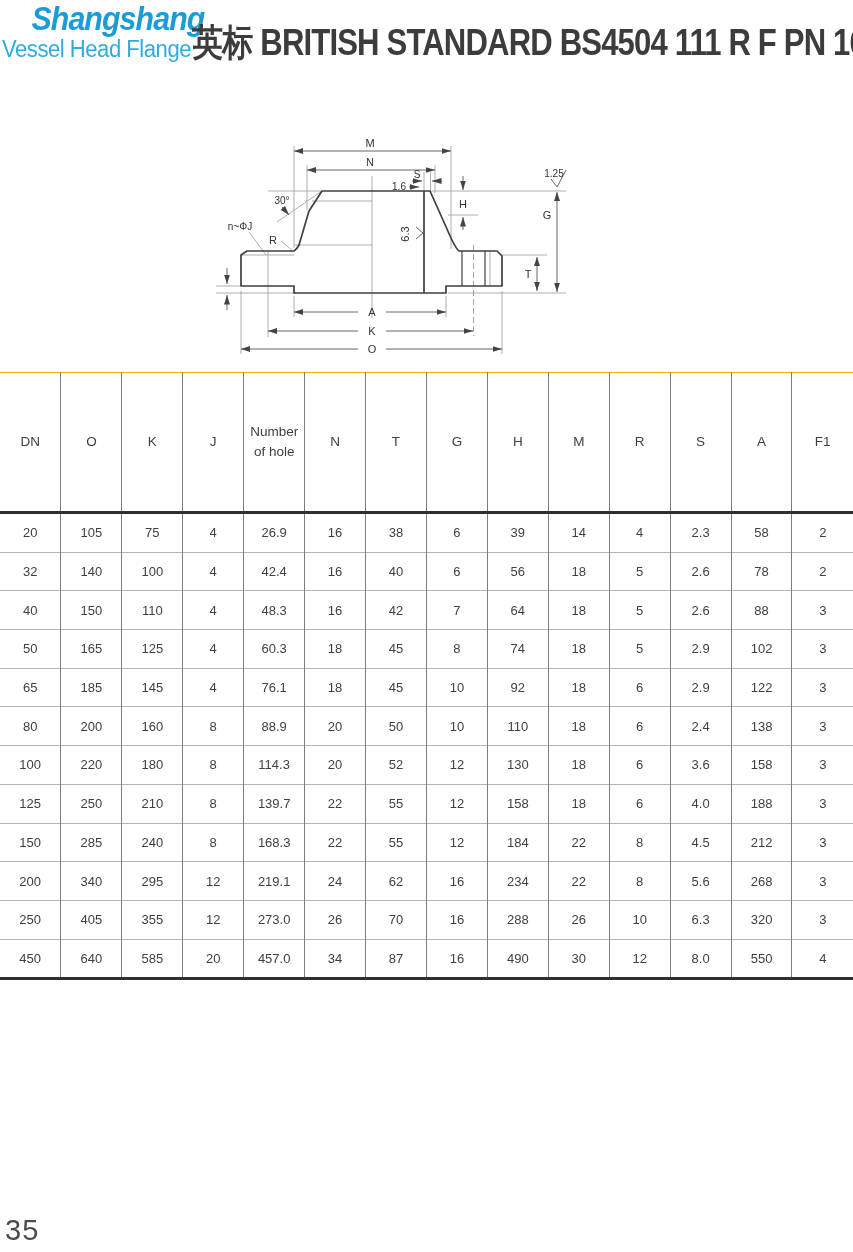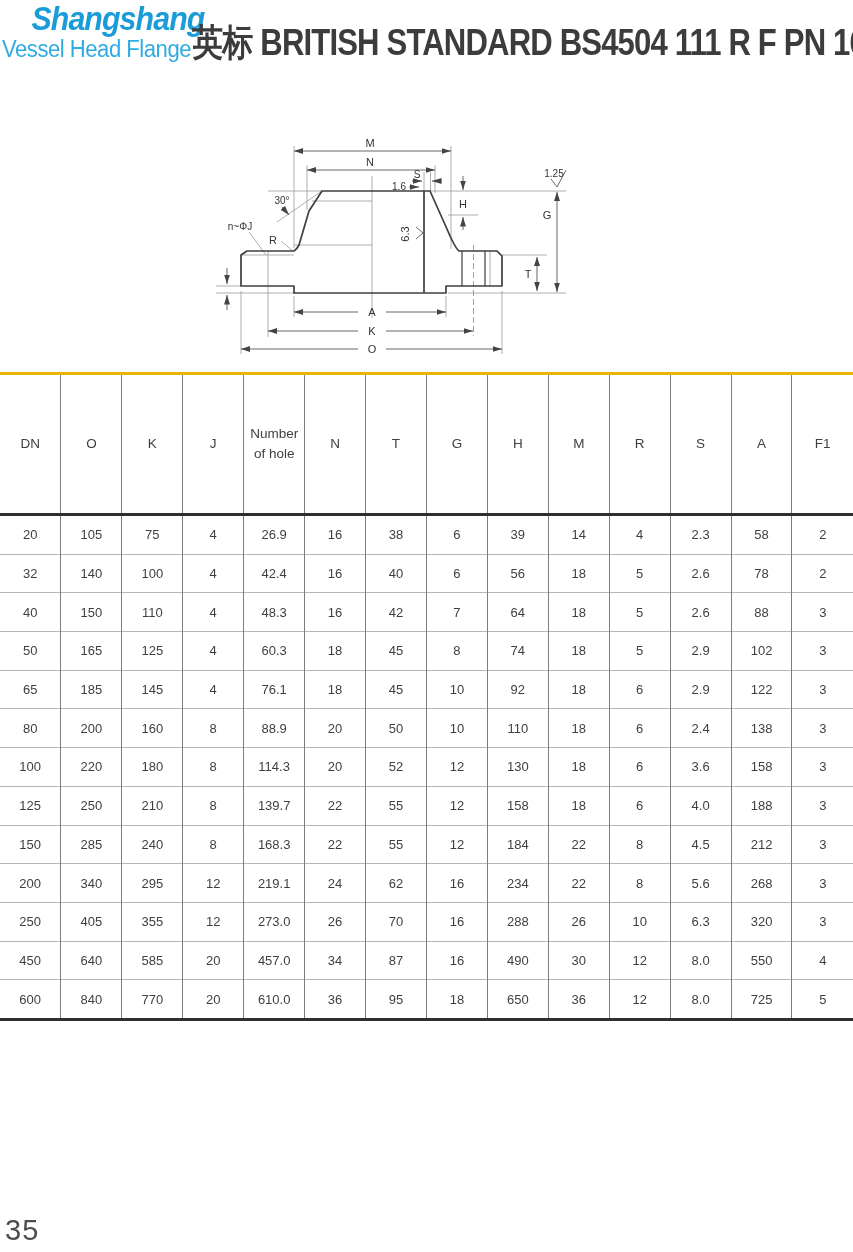--- a/index.html
+++ b/index.html
@@ -30,21 +30,21 @@
   .medium  { fill:none; stroke:#3f3f3f; stroke-width:1.2; }
   .thin    { fill:none; stroke:#9a9a9a; stroke-width:0.8; }
   .dim     { fill:none; stroke:#555555; stroke-width:0.9; }
   .dash    { fill:none; stroke:#8a8a8a; stroke-width:0.8; stroke-dasharray:6 3; }
   .dimtext { fill:#333333; font-family:"Liberation Sans",sans-serif; font-size:11px; }
   .smtext  { fill:#333333; font-family:"Liberation Sans",sans-serif; font-size:10px; }
   
   .spec-table {
     position:absolute; top:372px; left:0; width:853px;
     border-collapse:collapse; table-layout:fixed;
-    border-top:3px solid #eab308; border-bottom:3px solid #2f2f2f;
+    border-top:1px solid #eab308; border-bottom:3px solid #2f2f2f;
     color:#3f3f3f;
   }
   .spec-table thead th {
     height:138px; font-weight:normal; font-size:13.5px; text-align:center;
     vertical-align:middle; border-bottom:3px solid #2f2f2f; padding:0 1px; line-height:1.45;
   }
   .spec-table th + th, .spec-table td + td { border-left:1px solid #7d7d7d; }
   .spec-table tbody td {
     height:37.7px; text-align:center; vertical-align:middle; font-size:13px;
     border-top:1px solid #b5b5b5; padding:0;
@@ -353,33 +353,17 @@
           <td>34</td>
           <td>87</td>
           <td>16</td>
           <td>490</td>
           <td>30</td>
           <td>12</td>
           <td>8.0</td>
           <td>550</td>
           <td>4</td>
         </tr>
-        <tr>
-          <td>600</td>
-          <td>840</td>
-          <td>770</td>
-          <td>20</td>
-          <td>610.0</td>
-          <td>36</td>
-          <td>95</td>
-          <td>18</td>
-          <td>650</td>
-          <td>36</td>
-          <td>12</td>
-          <td>8.0</td>
-          <td>725</td>
-          <td>5</td>
-        </tr>
       </tbody>
   </table>
 
   <div class="page-number">35</div>
 </div>
 
 </body></html>

